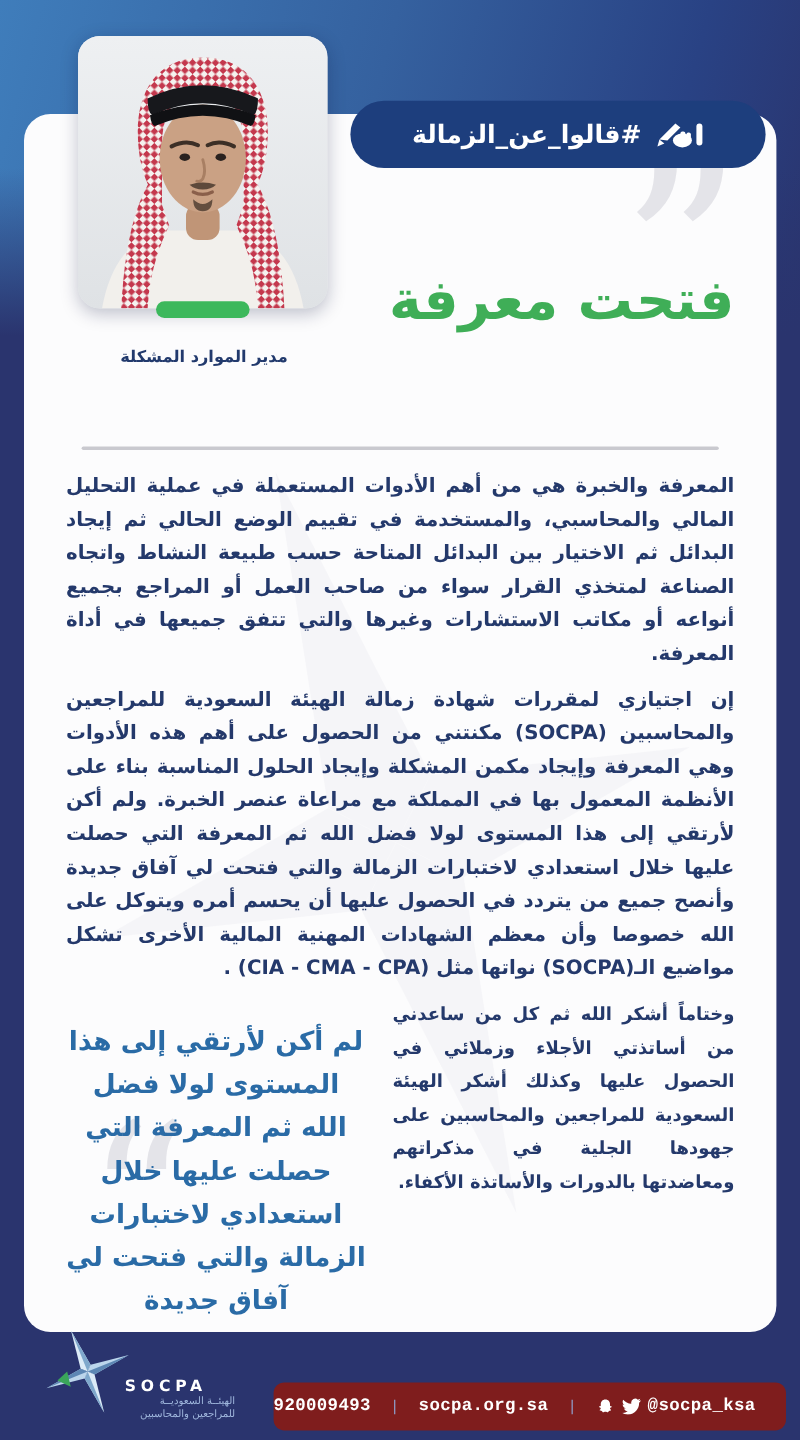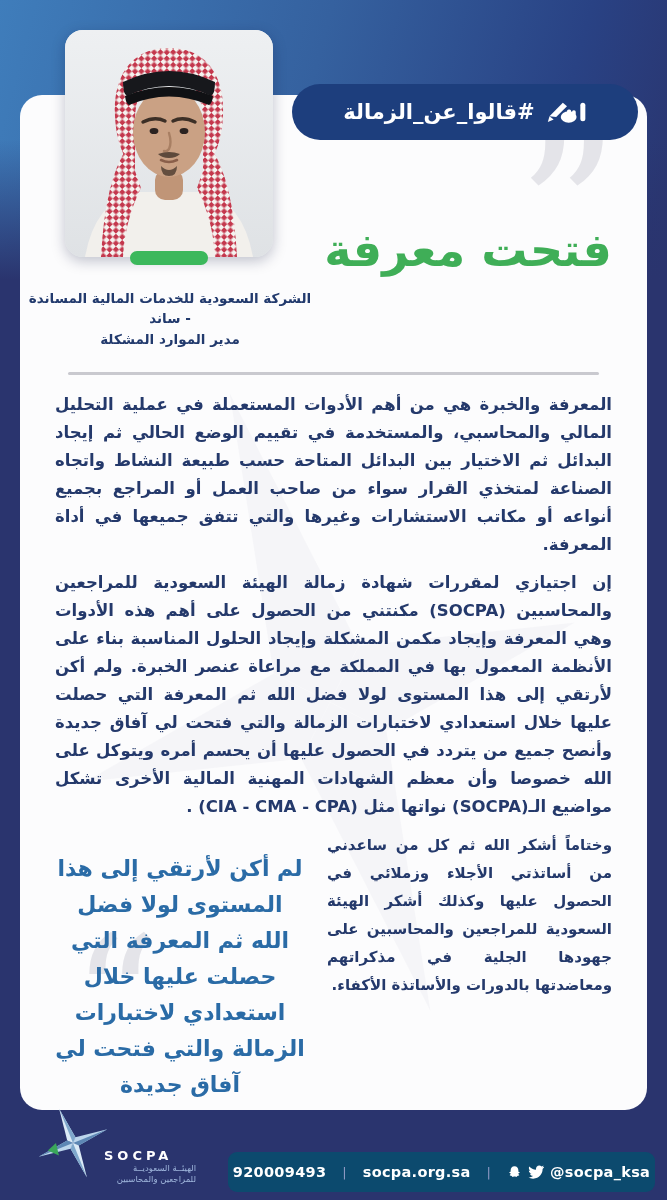--- a/index.html
+++ b/index.html
@@ -74,22 +74,22 @@
   }
   .profile .name{color:#3aa65a;font-size:16px;font-weight:bold;line-height:1.45;}
   .profile .org,.profile .role{color:#223a6d;font-size:13.5px;font-weight:bold;line-height:1.5;}
   
   .footer-logo{position:absolute;left:36px;top:1106px;z-index:3;display:flex;}
   .footer-logo .logo-text{margin:42px 0 0 -6px;}
   .footer-logo .en{color:#ffffff;font-size:13px;font-weight:bold;letter-spacing:4px;}
   .footer-logo .ar{color:#9fb6dc;font-size:8.5px;line-height:1.35;direction:rtl;text-align:right;width:92px;}
   .footer-pill{
     position:absolute;left:228px;right:12px;top:1152px;height:40px;z-index:3;
-    background:#0c4a6e;border-radius:9px;
-    display:flex;align-items:center;justify-content:center;gap:16px;
+    background:#7f1d1d;border-radius:9px;
+    display:flex;align-items:center;justify-content:flex-start;gap:16px;font-family:Liberation Mono, monospace;
   }
   .footer-pill .item{color:#ffffff;font-size:14.5px;font-weight:bold;letter-spacing:.3px;}
   .footer-pill .sep{color:#8f9ac4;font-size:13px;}
   .social{display:flex;align-items:center;gap:6px;}
   .social svg{display:block;}
 </style>
 </head>
 <body>
 
 <div class="canvas">
@@ -174,21 +174,20 @@
       <path d="M104 103 q3 10 0 16 q-2 3 -5 2" stroke="#a87f63" stroke-width="2.4" fill="none" stroke-linecap="round"></path>
       <path d="M96 130 q8 4 16 0" stroke="#8a5f4a" stroke-width="2.6" fill="none" stroke-linecap="round"></path>
 
       <path d="M93 124 q11 -4 22 0 q-4 4 -11 4 q-7 0 -11 -4" fill="#4a3a2e" opacity=".85"></path>
       <path d="M96 136 q8 8 16 0 q0 10 -8 10 q-8 0 -8 -10" fill="#4a3a2e" opacity=".8"></path>
     </svg>
   </div>
   <div class="green-bar"></div>
 
   <div class="profile">
-    <div class="org">الشركة السعودية للخدمات المالية المساندة - ساند</div>
     <div class="role">مدير الموارد المشكلة</div>
   </div>
 
   <div class="footer-logo">
     <span>
       <svg width="74" height="74" viewBox="0 0 100 100" xmlns="http://www.w3.org/2000/svg">
         <g transform="rotate(-22 50 50)">
           <polygon points="50,0 56,44 50,50 44,44" fill="#dcebf7"></polygon>
           <polygon points="50,0 56,44 50,50" fill="#7fa8cc"></polygon>
           <polygon points="100,50 56,56 50,50 56,44" fill="#bcd6ec"></polygon>

